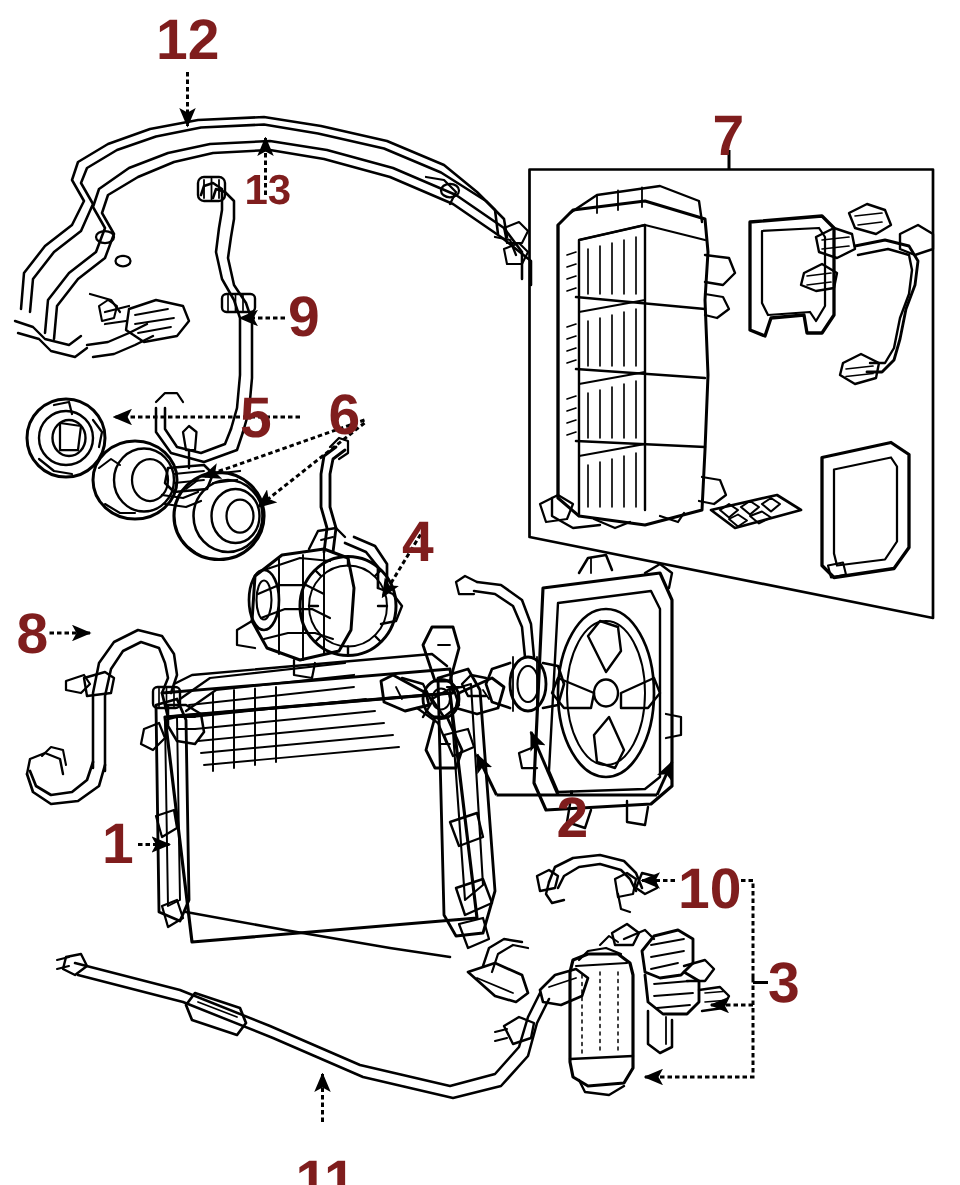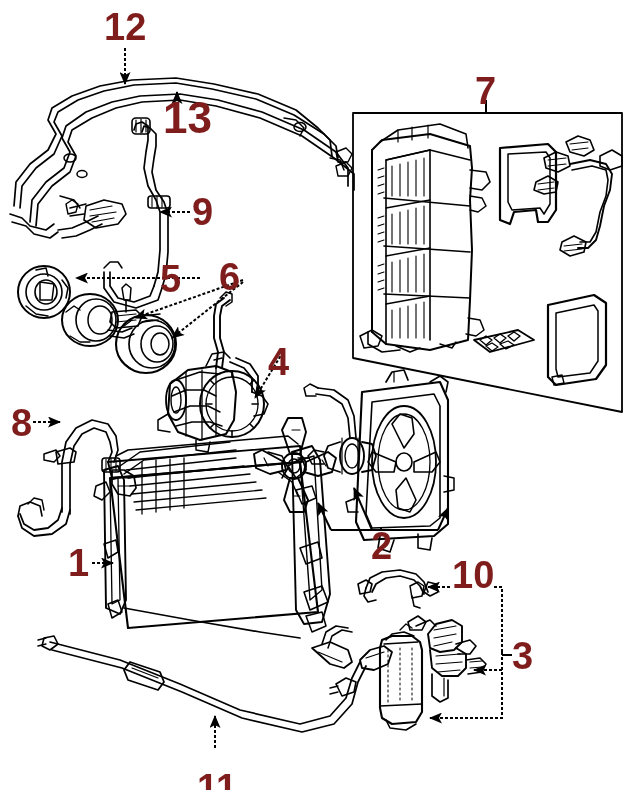--- a/index.html
+++ b/index.html
@@ -471,21 +471,21 @@
   <div class="callout-label" style="left:160px; top:260px; font-size:38px;">5</div>
 
   <div class="callout-label" style="left:219px; top:258px; font-size:38px;">6</div>
 
   <div class="callout-label" style="left:475px; top:72px; font-size:38px;">7</div>
 
   <div class="callout-label" style="left:11px; top:404px; font-size:38px;">8</div>
 
   <div class="callout-label" style="left:192px; top:193px; font-size:38px;">9</div>
 
-  <div class="callout-label" style="left:452px; top:556px; font-size:38px;text-align:center;">10</div>
+  <div class="callout-label" style="left:452px; top:574px; font-size:38px;text-align:center;">10</div>
 
   <div class="callout-label" style="left:197px; top:769px; font-size:38px;">11</div>
 
   <div class="callout-label" style="left:104px; top:8px; font-size:38px;">12</div>
 
-  <div class="callout-label" style="left:163px; top:96px; font-size:44px;">13</div>
+  <div class="callout-label" style="left:163px; top:113px; font-size:28px;">13</div>
 
 </div>
 
 </body></html>

